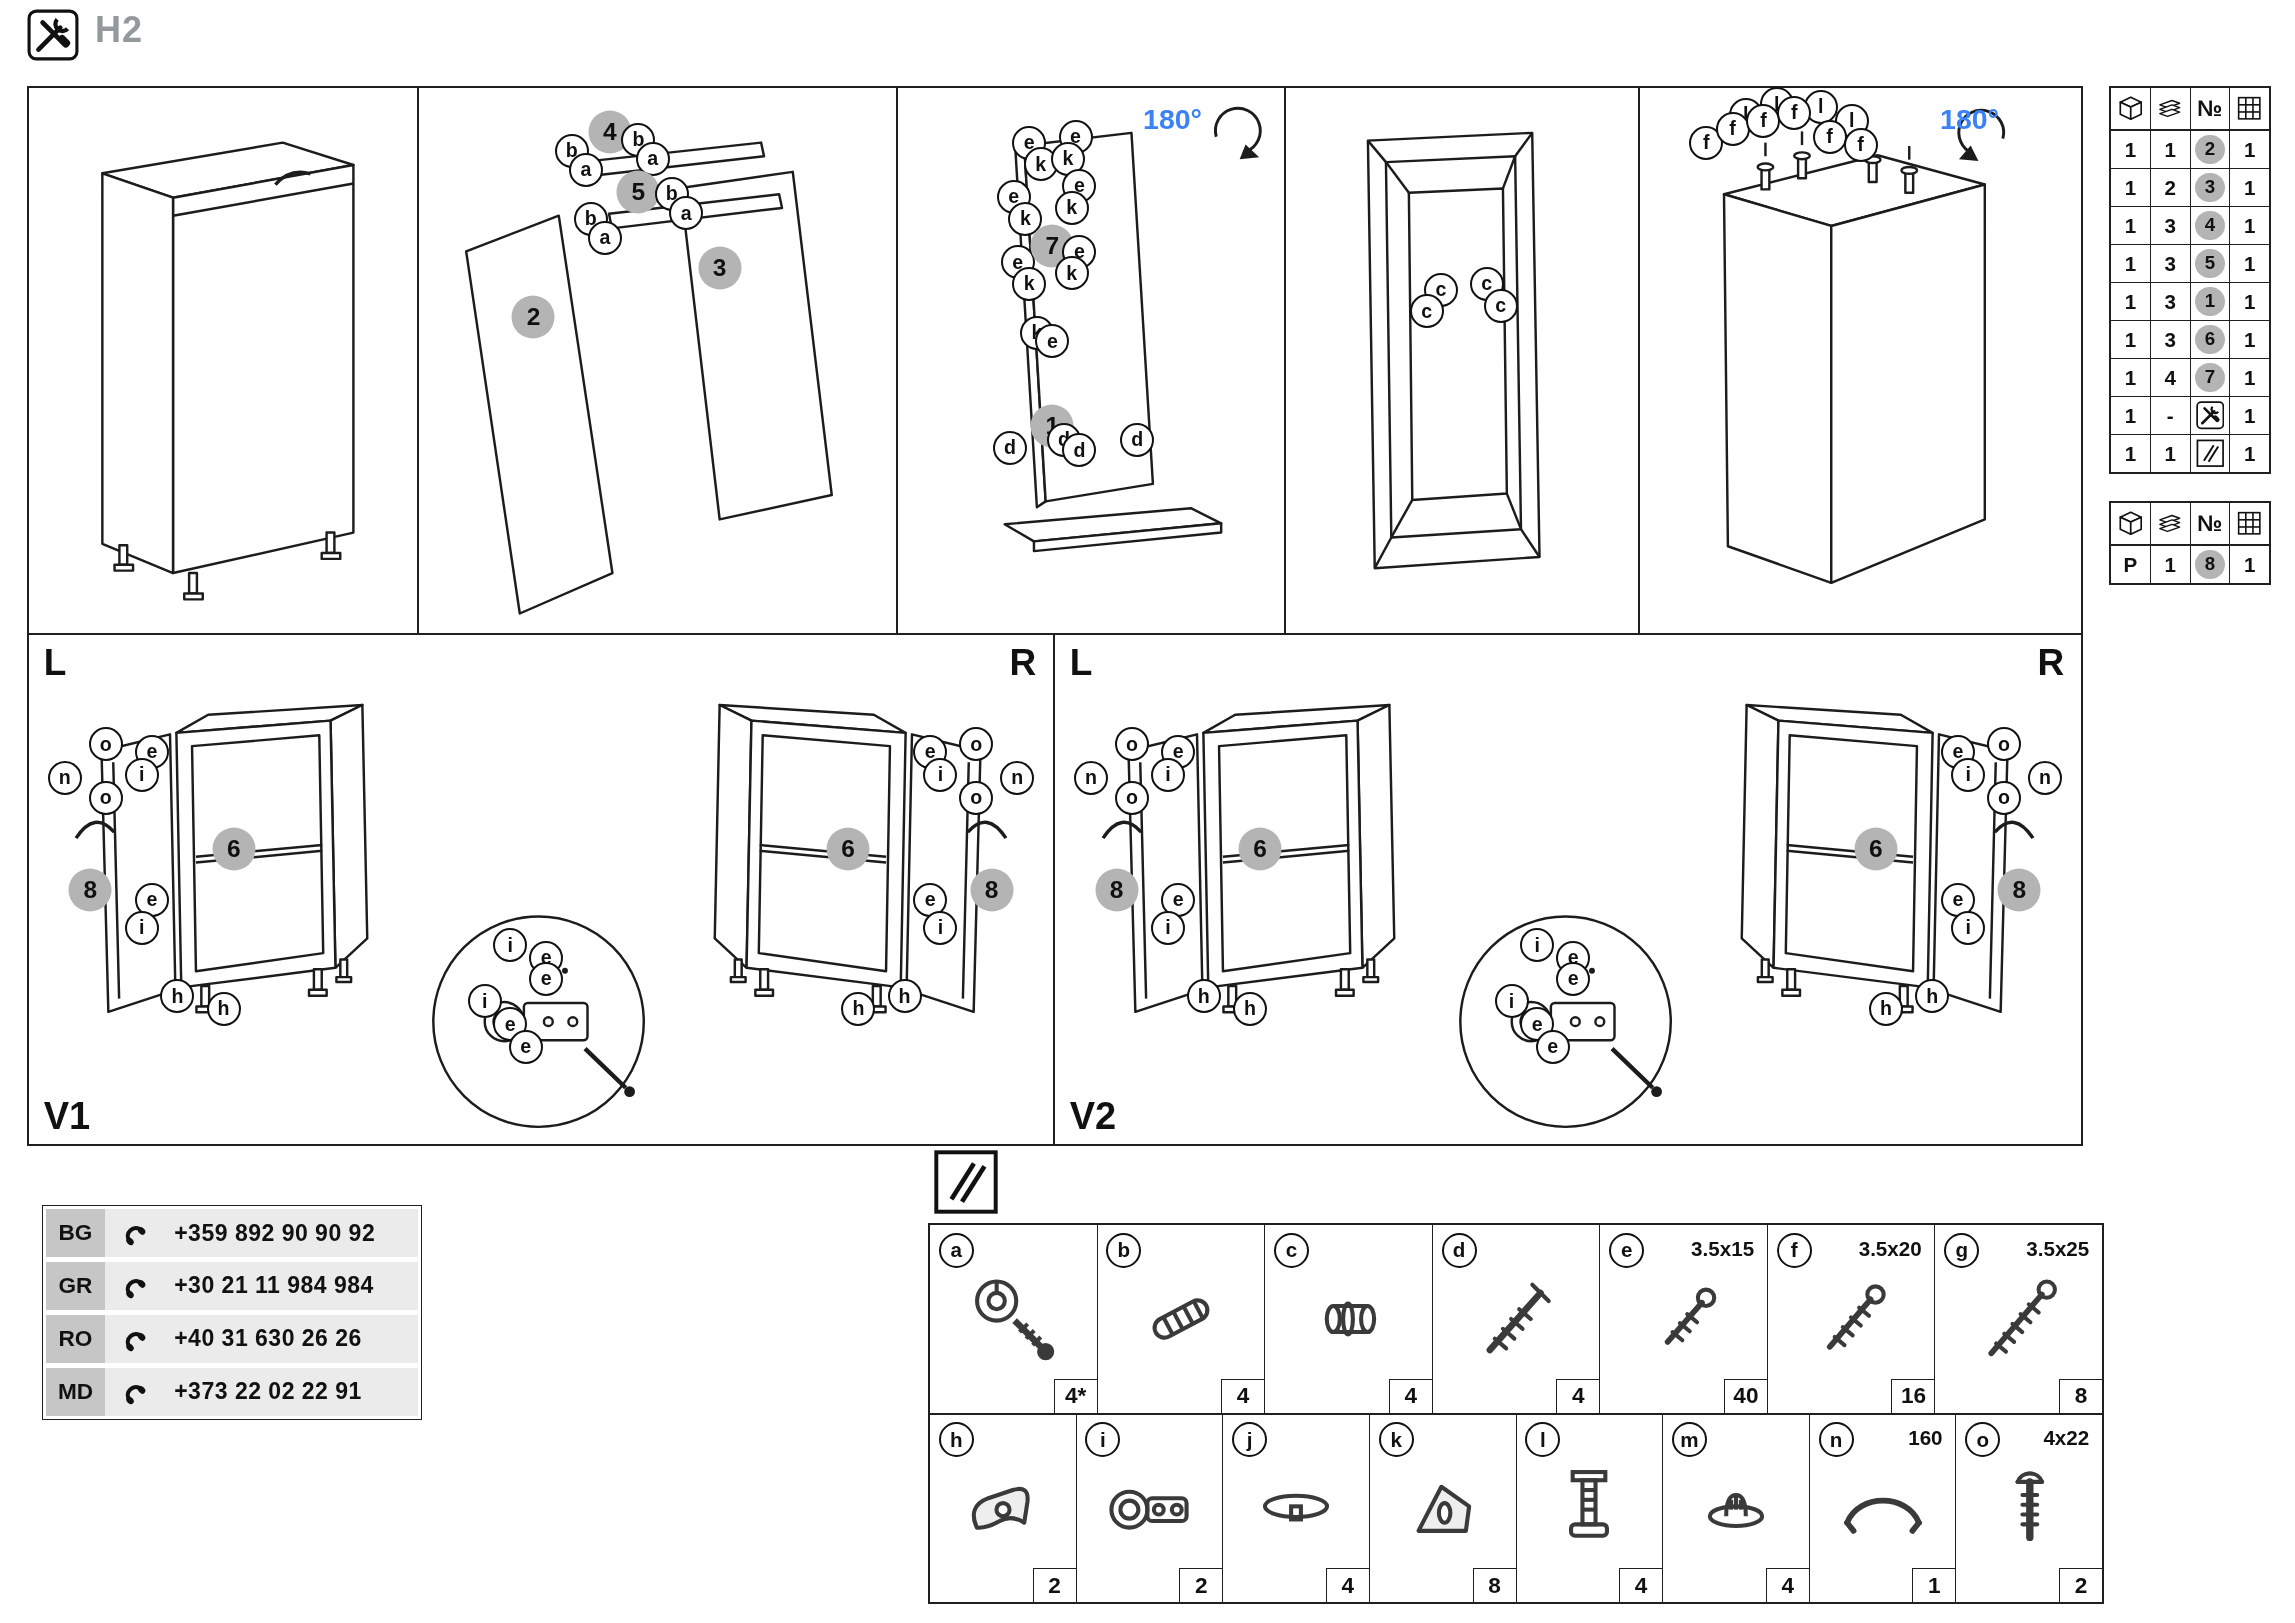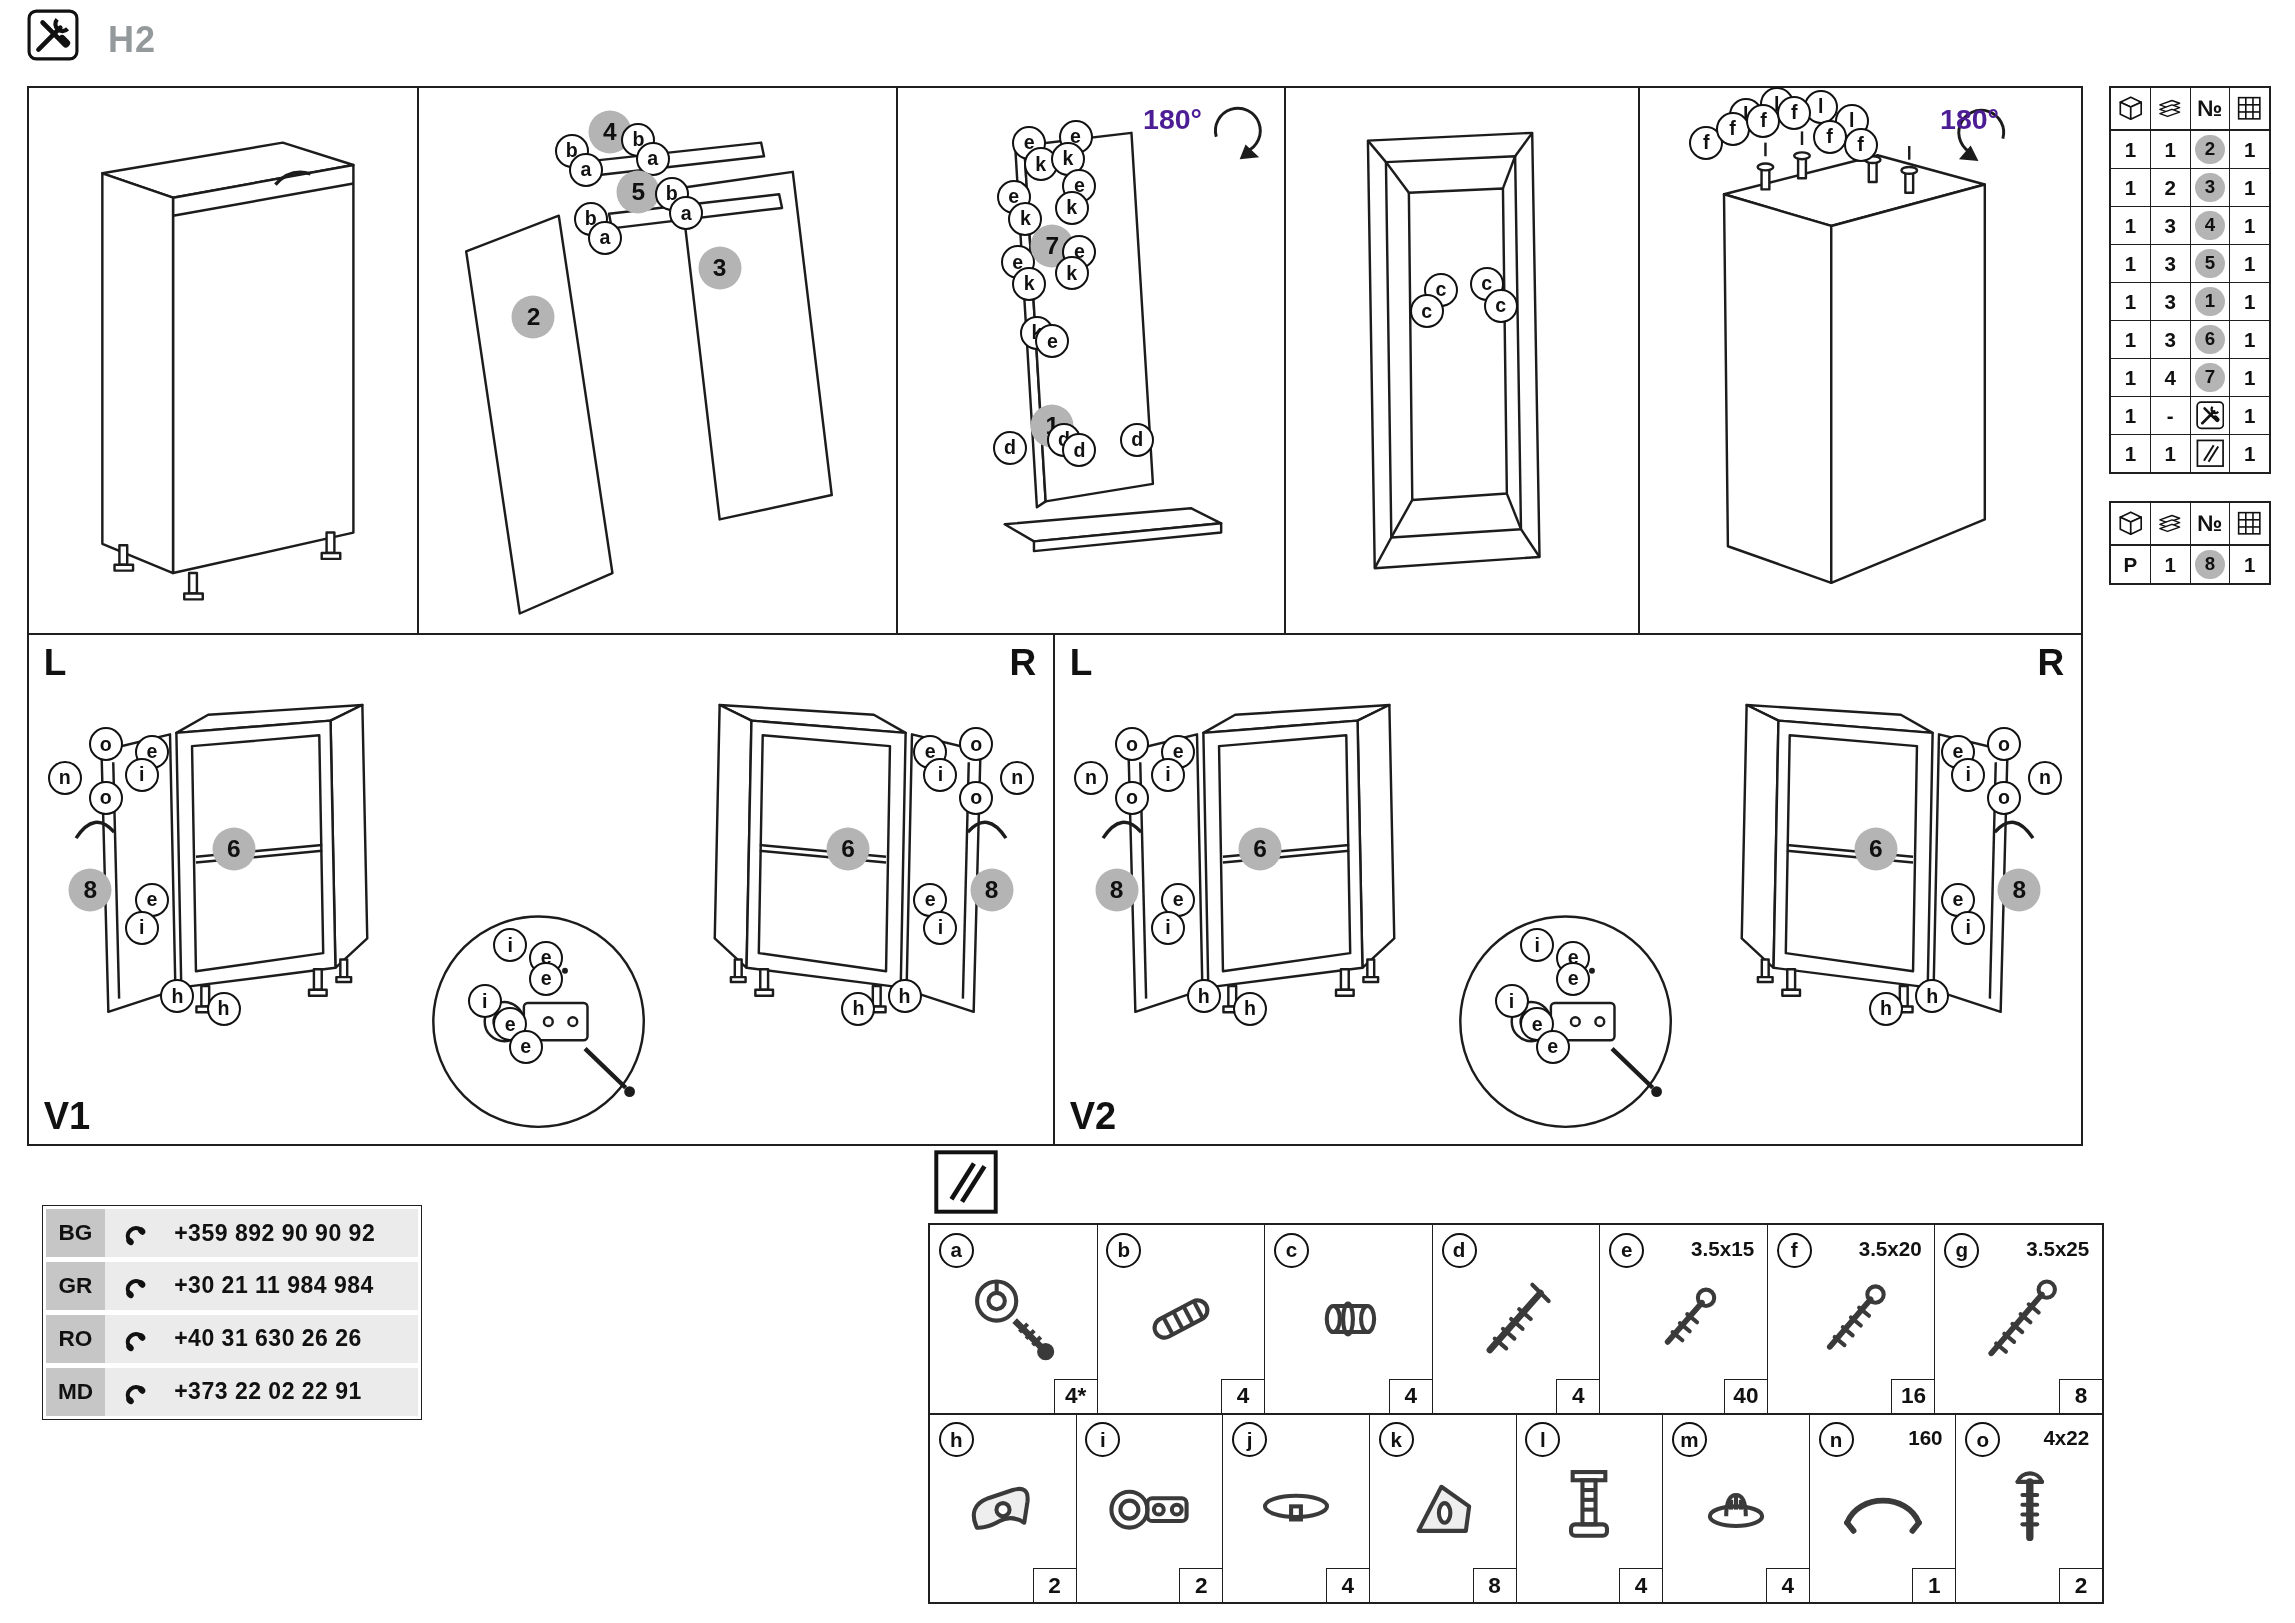--- a/index.html
+++ b/index.html
@@ -1,30 +1,30 @@
 <!DOCTYPE html>
 <html style="font-size:7.9px"><head>
 <meta charset="utf-8">
 <style>
   html,body{margin:0;padding:0;background:#fff;}
   .page{position:relative;width:2295px;height:1623px;background:#fff;overflow:hidden;
         font-family:"Liberation Sans","DejaVu Sans",sans-serif;color:#111;}
 
   
-  .hdr{position:absolute;left:27px;top:8.8px;display:flex;align-items:flex-end;gap:29px;}
+  .hdr{position:absolute;left:27px;top:8.8px;display:flex;align-items:flex-start;gap:16px;}
   .hdr .title{font-size:36px;font-weight:800;color:#94999c;letter-spacing:1px;}
 
   
   .steps{position:absolute;left:27px;top:86px;width:2056px;height:549px;
          border:2px solid #1f1f1f;box-sizing:border-box;display:flex;background:#fff;}
   .panel{position:relative;height:100%;box-sizing:border-box;border-right:2px solid #1f1f1f;}
   .panel:last-child{border-right:none;}
   .p1{width:390px;} .p2{width:479px;} .p3{width:388px;} .p4{width:354px;} .p5{flex:1;}
   .art{position:absolute;inset:0;width:100%;height:100%;}
-  .rot{position:absolute;top:14.7px;right:82px;font-size:28.5px;font-weight:800;color:#4c1d95;z-index:4;}
+  .rot{position:absolute;top:14.7px;right:82px;font-size:28.5px;font-weight:800;color:#3b82f6;z-index:4;}
 
   
   .badge{position:absolute;transform:translate(-50%,-50%);display:flex;align-items:center;
          justify-content:center;font-weight:700;z-index:3;line-height:1;}
   .b-let{width:30px;height:30px;border:2px solid #111;border-radius:50%;background:#fff;font-size:19.6px;}
   .b-num{width:43px;height:43px;border-radius:50%;background:#b4b4b4;font-size:24.5px;color:#101010;}
 
   
   .pt{position:absolute;left:2109px;width:162px;border:2px solid #1f1f1f;background:#fff;box-sizing:border-box;}
   .pt1{top:86px;} .pt2{top:501px;}

